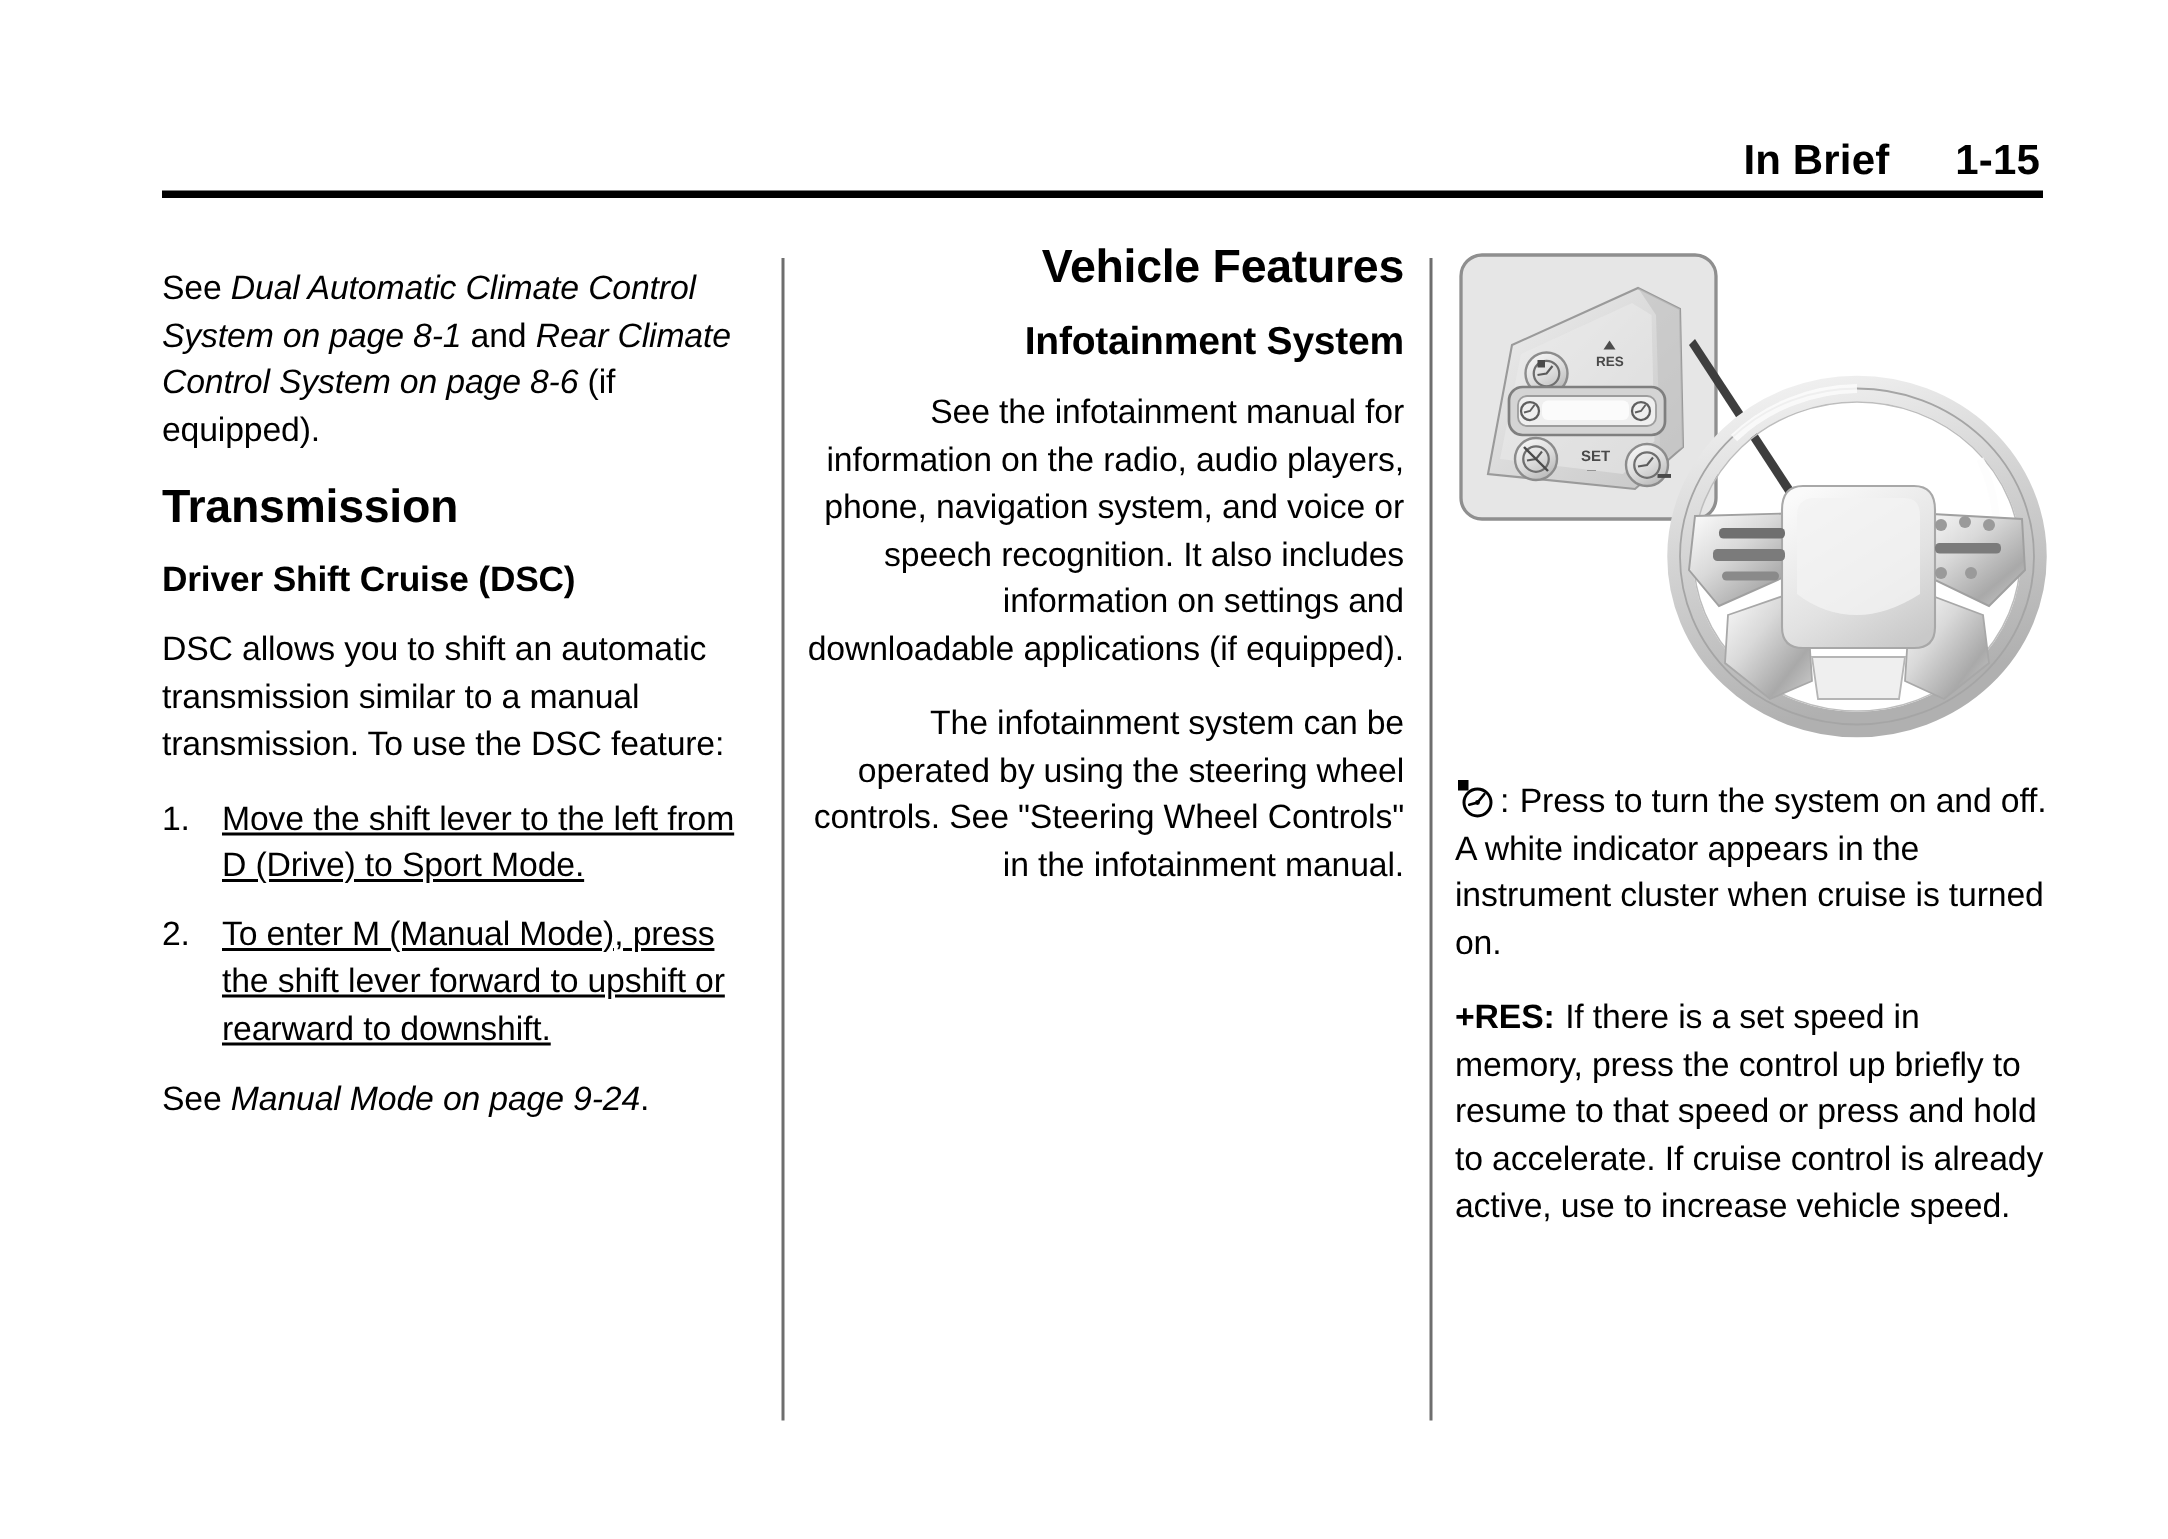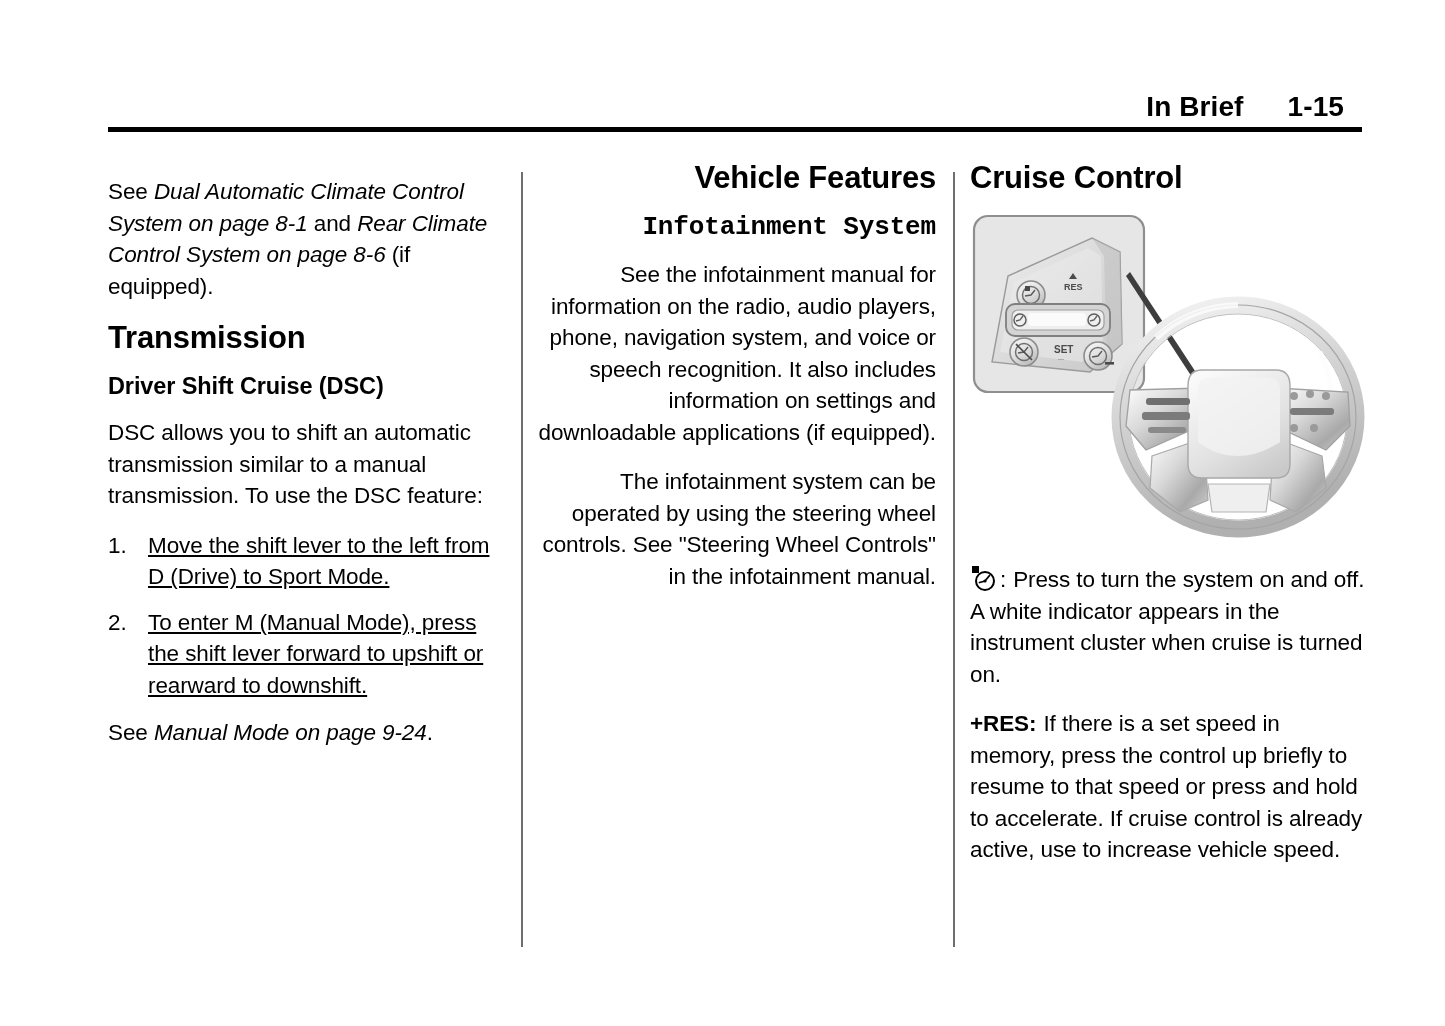--- a/index.html
+++ b/index.html
@@ -27,21 +27,21 @@
   .header-line {
     position: absolute;
     left: 0;
     right: 0;
     bottom: 0;
     height: 5px;
     background: #000000;
   }
   .header-title-row {
     position: absolute;
-    right: 18px;
+    right: 2px;
     bottom: 9px;
     display: flex;
     align-items: baseline;
     gap: 44px;
   }
   .header-section {
     font-size: 28px;
     font-weight: bold;
     letter-spacing: 0.1px;
   }
@@ -95,21 +95,20 @@
     letter-spacing: -0.2px;
   }
   h1.h-major.pad-top { margin-top: 4px; }
 
   h2.h-minor {
     margin: 14px 0 14px 0;
     font-size: 26px;
     font-weight: bold;
     line-height: 31px;
     letter-spacing: -0.15px;
-    font-family: Liberation Mono, monospace;
   }
   h2.h-minor.first { margin-top: 10px; }
 
   h3.h-sub {
     margin: 0 0 14px 0;
     font-size: 23.5px;
     font-weight: bold;
     line-height: 29px;
     letter-spacing: -0.1px;
   }
@@ -212,21 +211,20 @@
 
     <p class="body">See the infotainment manual for information on the radio, audio players, phone, navigation system, and voice or speech recognition. It also includes information on settings and downloadable applications (if equipped).</p>
 
 
     <p class="body">The infotainment system can be operated by using the steering wheel controls. See "Steering Wheel Controls" in the infotainment manual.</p>
 
   </div>
 
   <div class="col col-3">
 
-    <h1 class="h-major">Cruise Control</h1>
 
     <div class="illus">
       <svg width="398" height="330" viewBox="0 0 398 330" xmlns="http://www.w3.org/2000/svg">
         <defs>
           <linearGradient id="padGrad" x1="0" y1="0" x2="1" y2="1">
             <stop offset="0%" stop-color="#efefef"></stop>
             <stop offset="45%" stop-color="#dcdcdc"></stop>
             <stop offset="100%" stop-color="#c6c6c6"></stop>
           </linearGradient>
           <linearGradient id="spokeGrad" x1="0" y1="0" x2="1" y2="1">

